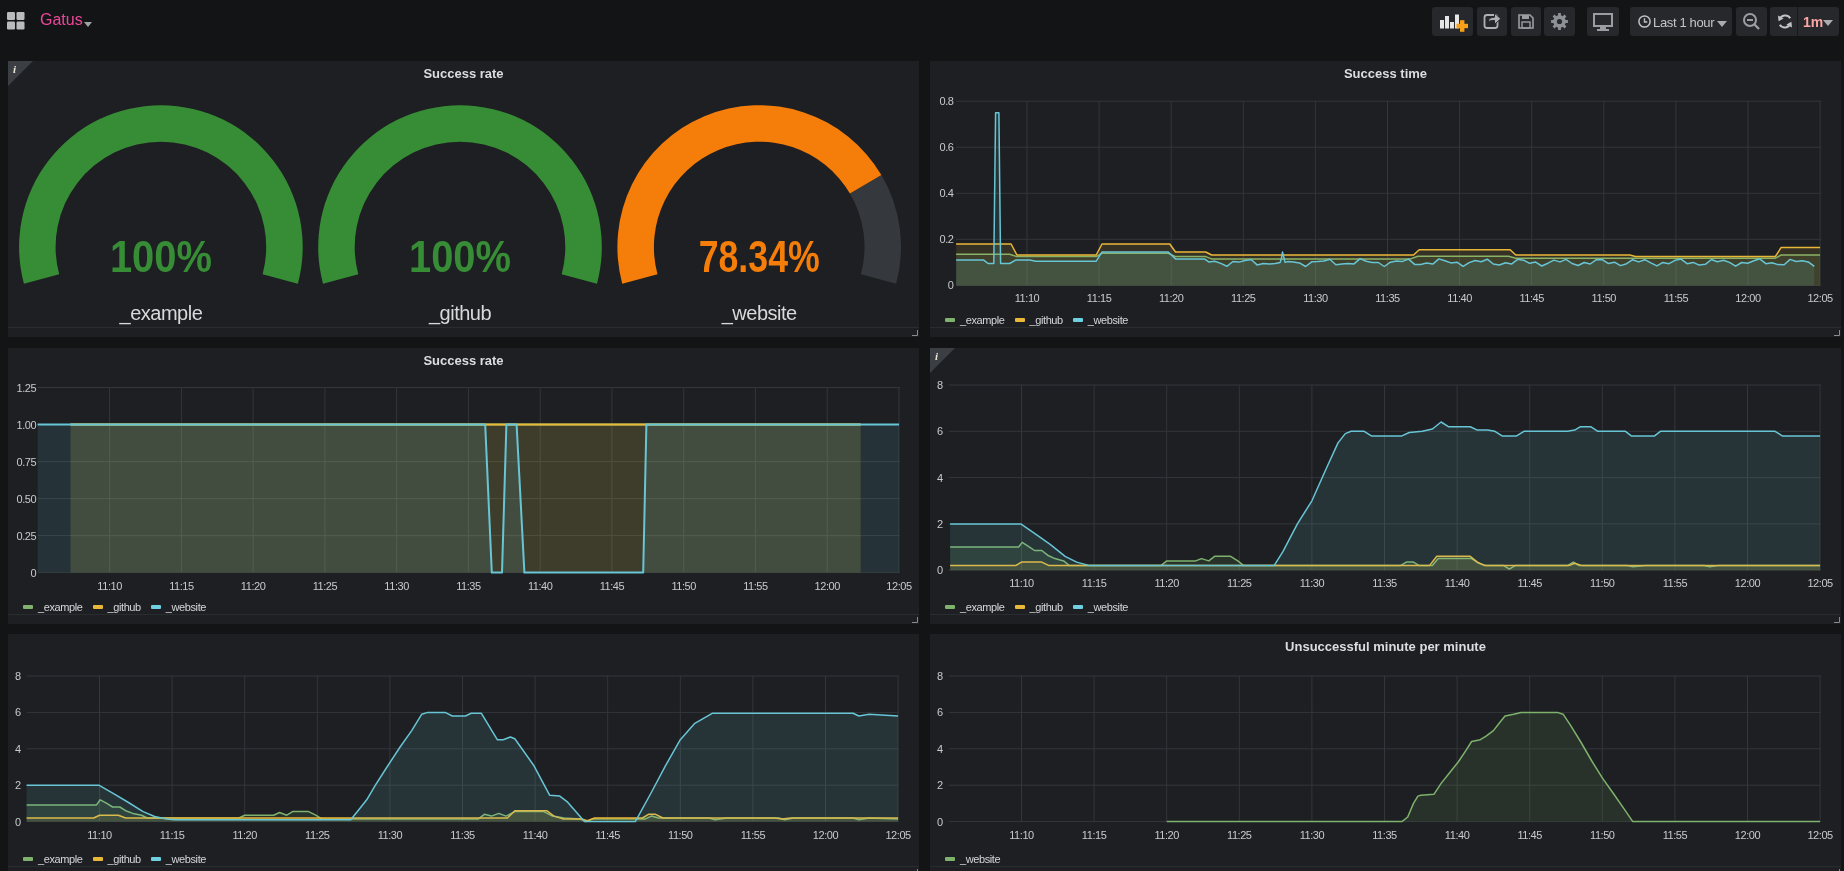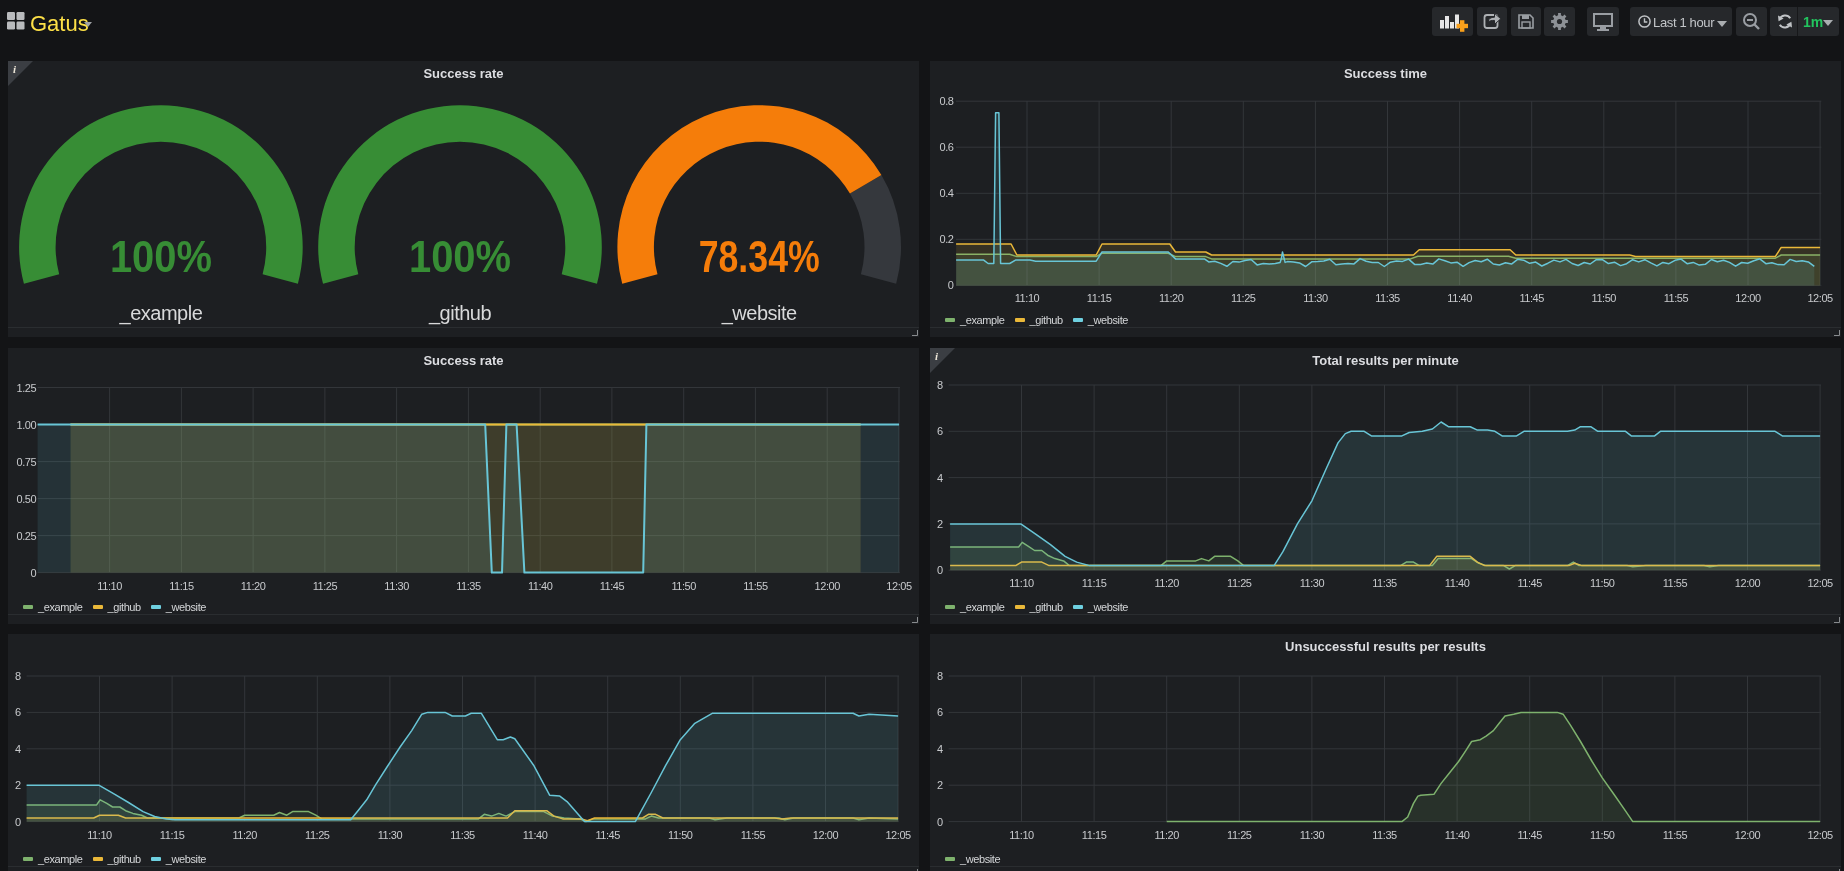--- a/index.html
+++ b/index.html
@@ -11,21 +11,21 @@
 .infocorner{position:absolute;left:0;top:0;width:0;height:0;border-top:25px solid #3b3e43;border-right:25px solid transparent}
 .infoi{position:absolute;left:5px;top:2px;font-family:"Liberation Serif",serif;font-style:italic;font-weight:bold;font-size:11px;color:#ece6d8}
 .btn{position:absolute;background:#26282b;border-radius:3px;top:7px;height:29px}
 </style></head><body>
 <svg width="120" height="40" style="position:absolute;left:0;top:0">
     <rect x="7" y="12" width="8" height="8" rx="1.2" fill="#b9bbbd"></rect>
     <rect x="16.5" y="12" width="8" height="8" rx="1.2" fill="#b9bbbd"></rect>
     <rect x="7" y="21.5" width="8" height="8" rx="1.2" fill="#b9bbbd"></rect>
     <rect x="16.5" y="21.5" width="8" height="8" rx="1.2" fill="#b9bbbd"></rect>
   </svg>
-<div style="position:absolute;left:30px;top:11px;font-size:22px;color:#fde047">Gatus</div>
+<div style="position:absolute;left:40px;top:11px;font-size:16px;color:#ec4899">Gatus</div>
 <svg width="12" height="8" style="position:absolute;left:83px;top:21px">
     <path d="M 1 1 L 9 1 L 5 6 Z" fill="#9fa2a5"></path>
   </svg>
 <div class="btn" style="left:1432px;width:41px"><svg width="41" height="29">
       <g fill="#e6e6e6">
 <rect x="8" y="13" width="4" height="8.5"></rect>
         <rect x="13" y="9" width="4" height="12.5"></rect>
         <rect x="18" y="15" width="4" height="6.5"></rect>
         <rect x="23" y="7.5" width="4" height="14"></rect>
       </g>
@@ -70,21 +70,21 @@
 <div class="btn" style="left:1770px;width:69px">
     <svg width="27" height="29" style="position:absolute;left:0;top:0">
       <g fill="none" stroke="#c0c3c6" stroke-width="2">
 <path d="M 20.2 11.2 A 6 6 0 0 0 9.5 12.6"></path>
         <path d="M 9.8 17.8 A 6 6 0 0 0 20.5 16.4"></path>
       </g>
 <path d="M 8 8.5 L 8.6 14.2 L 13.6 11.6 Z" fill="#c0c3c6"></path>
       <path d="M 22 20.5 L 21.4 14.8 L 16.4 17.4 Z" fill="#c0c3c6"></path>
     </svg>
 <div style="position:absolute;left:27px;top:0;width:1px;height:29px;background:#17181a"></div>
-<span style="position:absolute;left:33px;top:7px;font-size:14px;font-weight:bold;color:#22c55e">1m</span>
+<span style="position:absolute;left:33px;top:7px;font-size:14px;font-weight:bold;color:#fca5a5">1m</span>
 <svg width="12" height="9" style="position:absolute;left:52px;top:12px">
       <path d="M 1 1 L 11 1 L 6 7 Z" fill="#aaadb0"></path>
     </svg>
   </div>
 <div class="panel" style="left:8px;top:61px;width:911px;height:276px">
     <div class="infocorner"></div>
     <div class="infoi">i</div>
     <div class="ptitle">Success rate</div>
     <svg width="911" height="276" style="position:absolute;left:0;top:0">
       <path d="M 15.93 222.70 A 141.8 141.8 0 1 1 289.87 222.70 L 254.61 213.25 A 105.3 105.3 0 1 0 51.19 213.25 Z" fill="#378d35"></path>
@@ -209,21 +209,20 @@
       <span class="lname">_example</span>
       <span class="lsw" style="background:#EAB839"></span>
       <span class="lname">_github</span>
       <span class="lsw" style="background:#6ED0E0"></span>
       <span class="lname">_website</span>
     </div>
   </div>
 <div class="panel" style="left:930px;top:348px;width:911px;height:276px">
     <div class="infocorner"></div>
     <div class="infoi">i</div>
-    <div class="ptitle">Total results per minute</div>
     <svg width="911" height="276" style="position:absolute;left:0;top:0">
       <line x1="18.6" y1="222.2" x2="891.0" y2="222.2" stroke="#33363a" stroke-width="1"></line>
       <line x1="18.6" y1="175.9" x2="891.0" y2="175.9" stroke="#33363a" stroke-width="1"></line>
       <line x1="18.6" y1="129.6" x2="891.0" y2="129.6" stroke="#33363a" stroke-width="1"></line>
       <line x1="18.6" y1="83.3" x2="891.0" y2="83.3" stroke="#33363a" stroke-width="1"></line>
       <line x1="18.6" y1="37.0" x2="891.0" y2="37.0" stroke="#33363a" stroke-width="1"></line>
       <line x1="91.5" y1="37" x2="91.5" y2="222.2" stroke="#33363a" stroke-width="1"></line>
       <line x1="164.1" y1="37" x2="164.1" y2="222.2" stroke="#33363a" stroke-width="1"></line>
       <line x1="236.7" y1="37" x2="236.7" y2="222.2" stroke="#33363a" stroke-width="1"></line>
       <line x1="309.3" y1="37" x2="309.3" y2="222.2" stroke="#33363a" stroke-width="1"></line>
@@ -318,21 +317,21 @@
     <div class="legend" style="top:217px">
       <span class="lsw" style="background:#7EB26D"></span>
       <span class="lname">_example</span>
       <span class="lsw" style="background:#EAB839"></span>
       <span class="lname">_github</span>
       <span class="lsw" style="background:#6ED0E0"></span>
       <span class="lname">_website</span>
     </div>
   </div>
 <div class="panel" style="left:930px;top:634px;width:911px;height:242px">
-    <div class="ptitle">Unsuccessful results per results</div>
+    <div class="ptitle">Unsuccessful minute per minute</div>
     <svg width="911" height="242" style="position:absolute;left:0;top:0">
       <line x1="18.6" y1="187.6" x2="891.0" y2="187.6" stroke="#33363a" stroke-width="1"></line>
       <line x1="18.6" y1="151.2" x2="891.0" y2="151.2" stroke="#33363a" stroke-width="1"></line>
       <line x1="18.6" y1="114.8" x2="891.0" y2="114.8" stroke="#33363a" stroke-width="1"></line>
       <line x1="18.6" y1="78.4" x2="891.0" y2="78.4" stroke="#33363a" stroke-width="1"></line>
       <line x1="18.6" y1="42.0" x2="891.0" y2="42.0" stroke="#33363a" stroke-width="1"></line>
       <line x1="91.5" y1="42" x2="91.5" y2="187.6" stroke="#33363a" stroke-width="1"></line>
       <line x1="164.1" y1="42" x2="164.1" y2="187.6" stroke="#33363a" stroke-width="1"></line>
       <line x1="236.7" y1="42" x2="236.7" y2="187.6" stroke="#33363a" stroke-width="1"></line>
       <line x1="309.3" y1="42" x2="309.3" y2="187.6" stroke="#33363a" stroke-width="1"></line>

